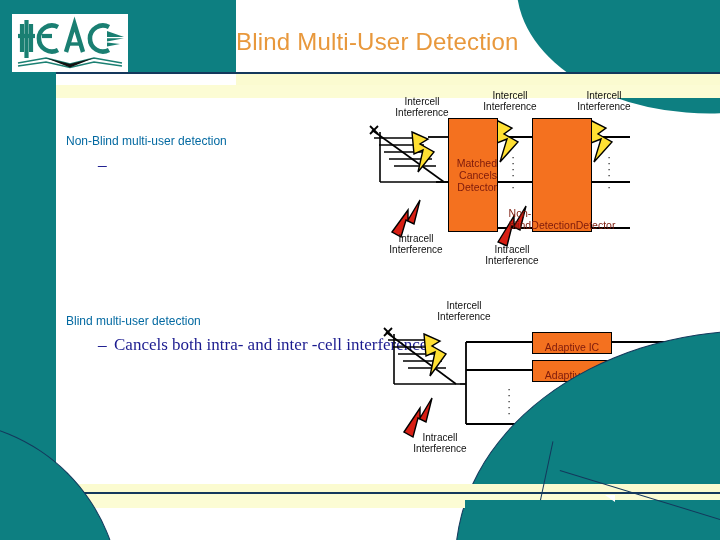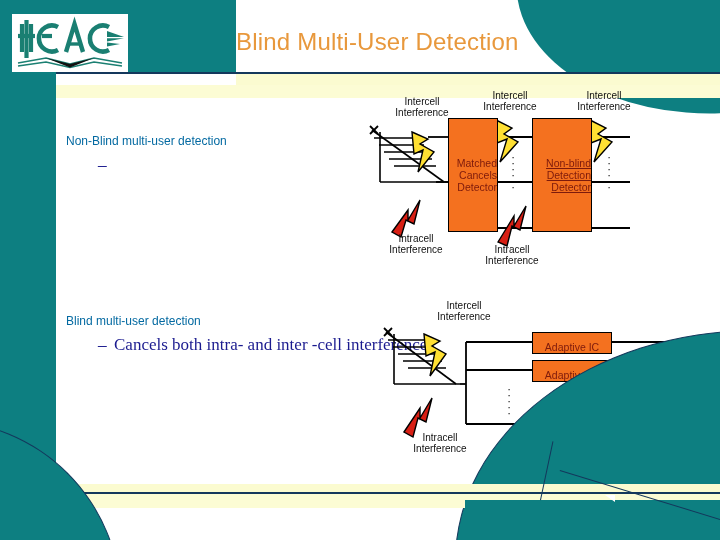--- a/index.html
+++ b/index.html
@@ -196,21 +196,21 @@
     <div class="dlabel" style="left:188px;top:-2px;width:96px;">
       <div>Intercell</div>
       <div>Interference</div>
     </div>
 
     <div class="obox" style="left:80px;top:26px;width:48px;height:112px;flex-direction:column;">
       <div>Matched</div>
       <div>Cancels</div>
       <div>Detector</div>
     </div>
-    <div class="obox" style="left:164px;top:26px;width:58px;height:112px;flex-direction:column;text-decoration:underline;">
+    <div class="obox" style="left:164px;top:26px;width:58px;height:112px;flex-direction:row;">
       <div>Non-blind</div>
       <div>Detection</div>
       <div>Detector</div>
     </div>
 
     <div class="vdots" style="left:142px;top:62px;">
       <span>·</span>
         <span>·</span>
       <span>·</span>
         <span>·</span>

